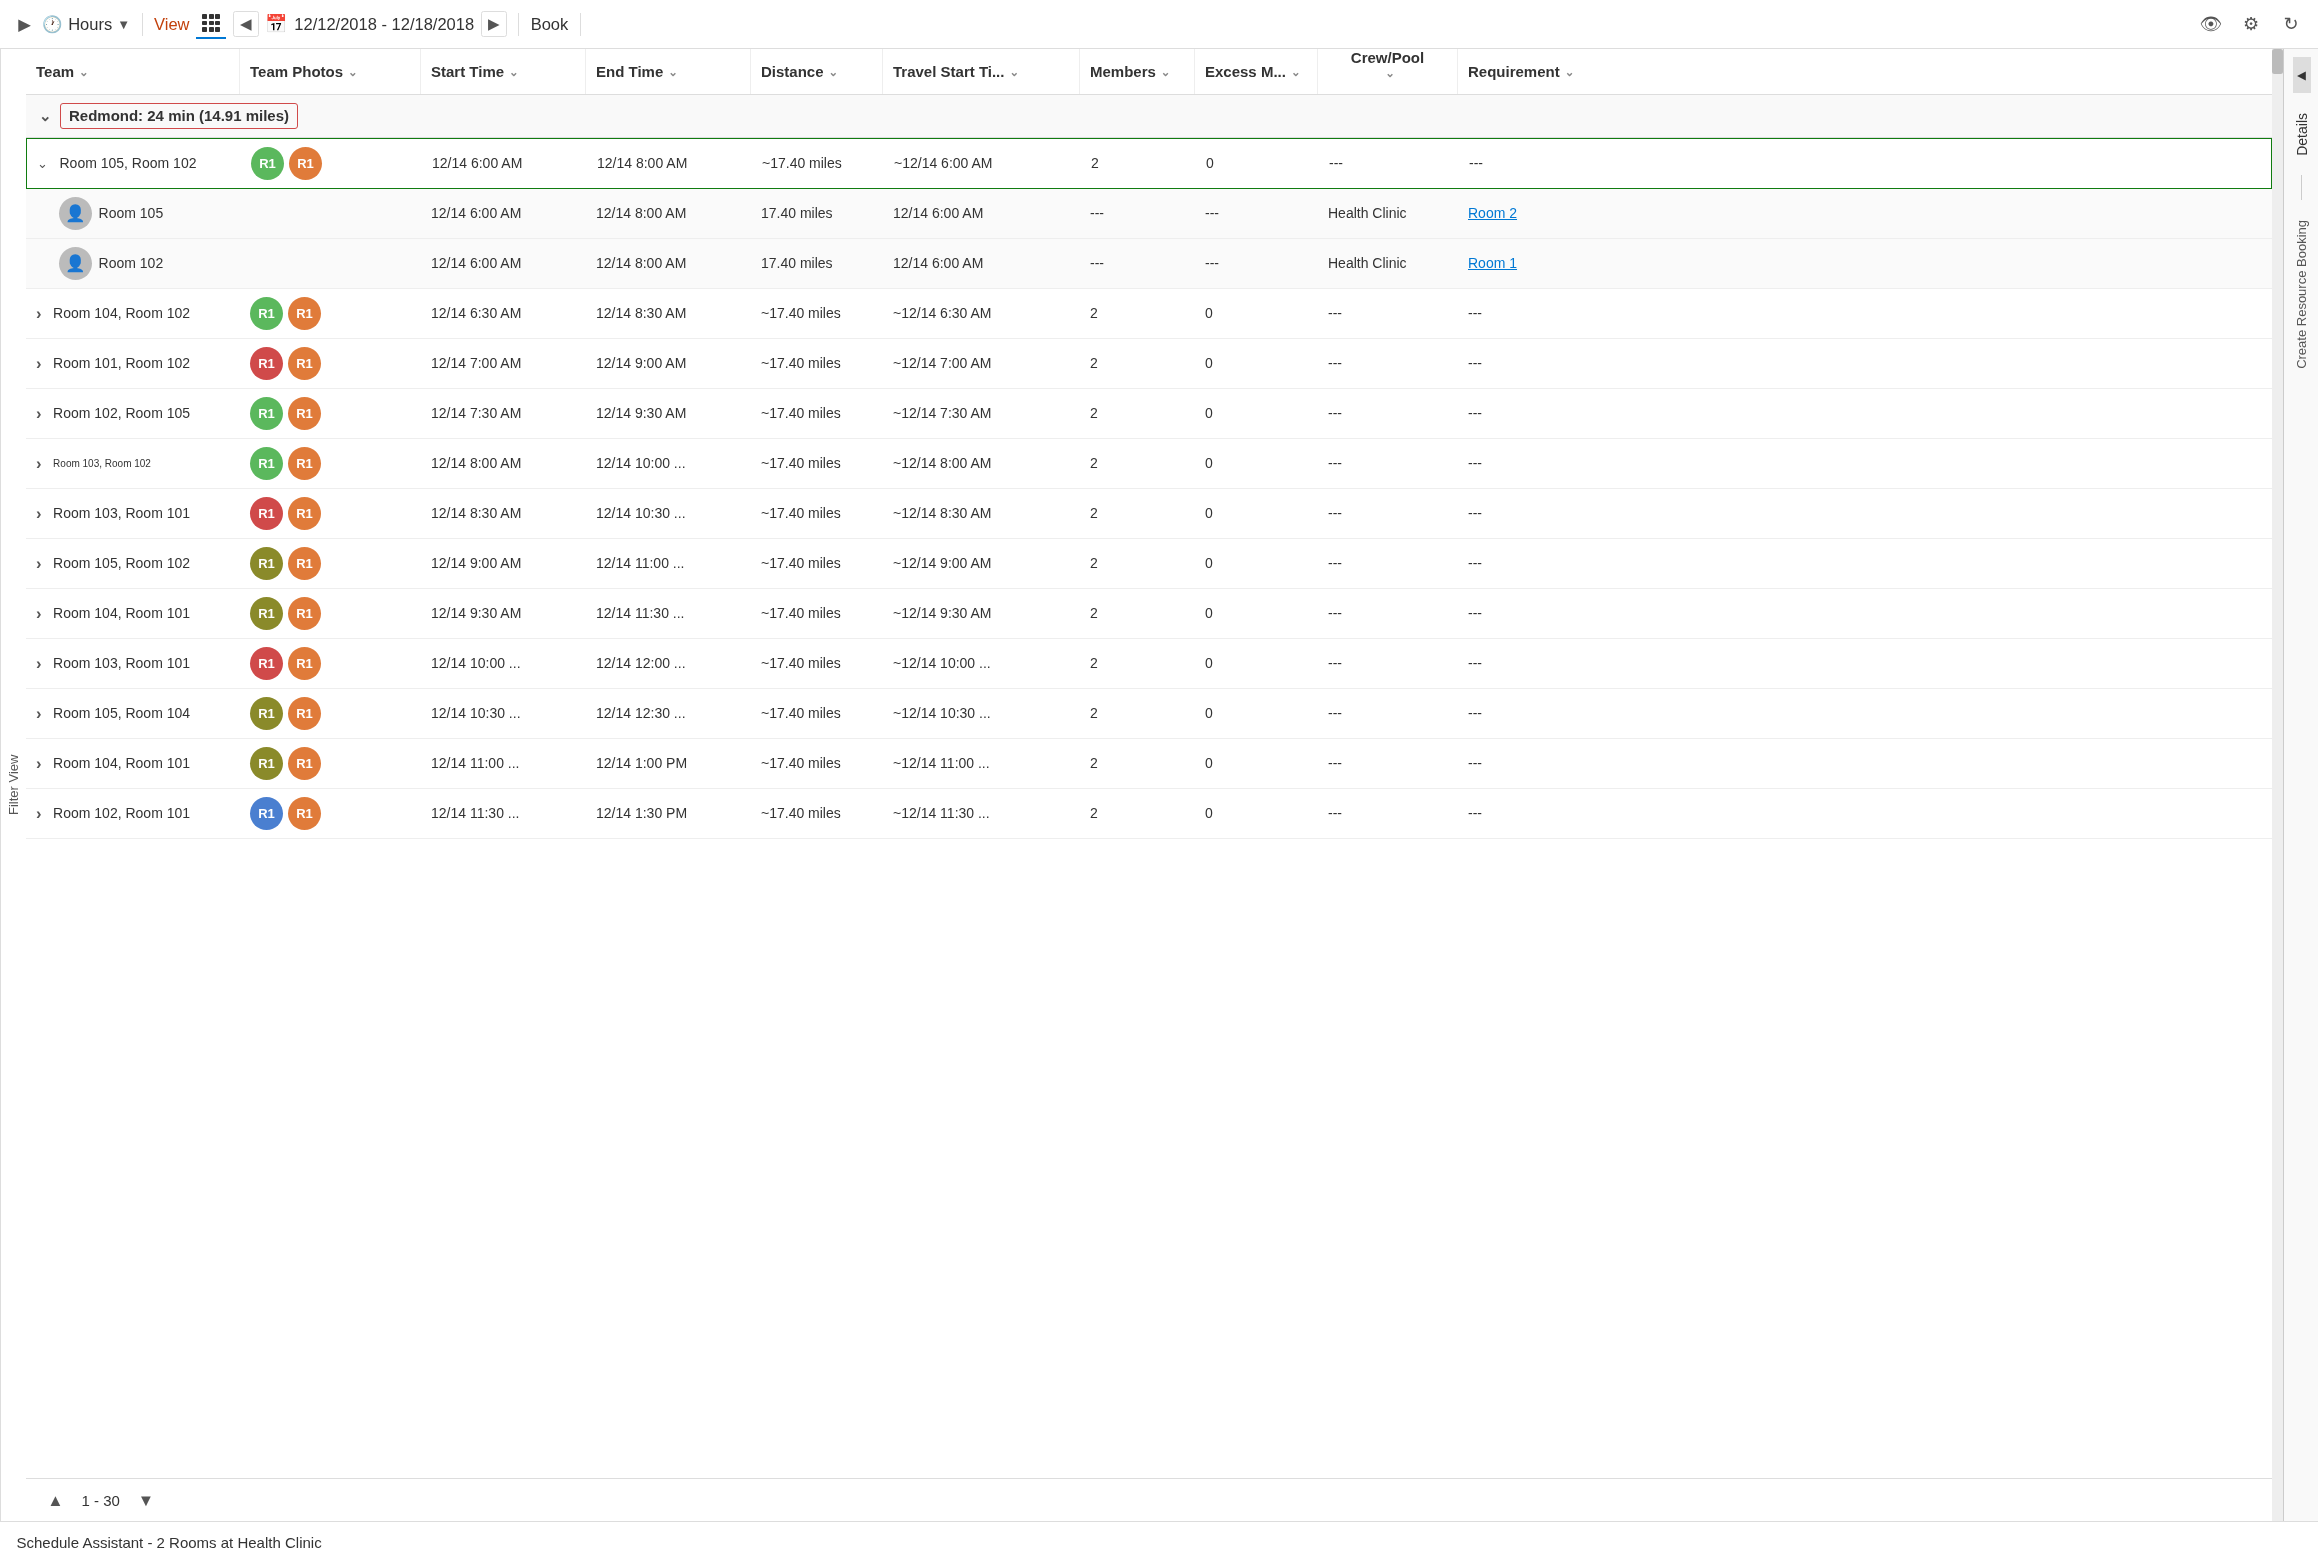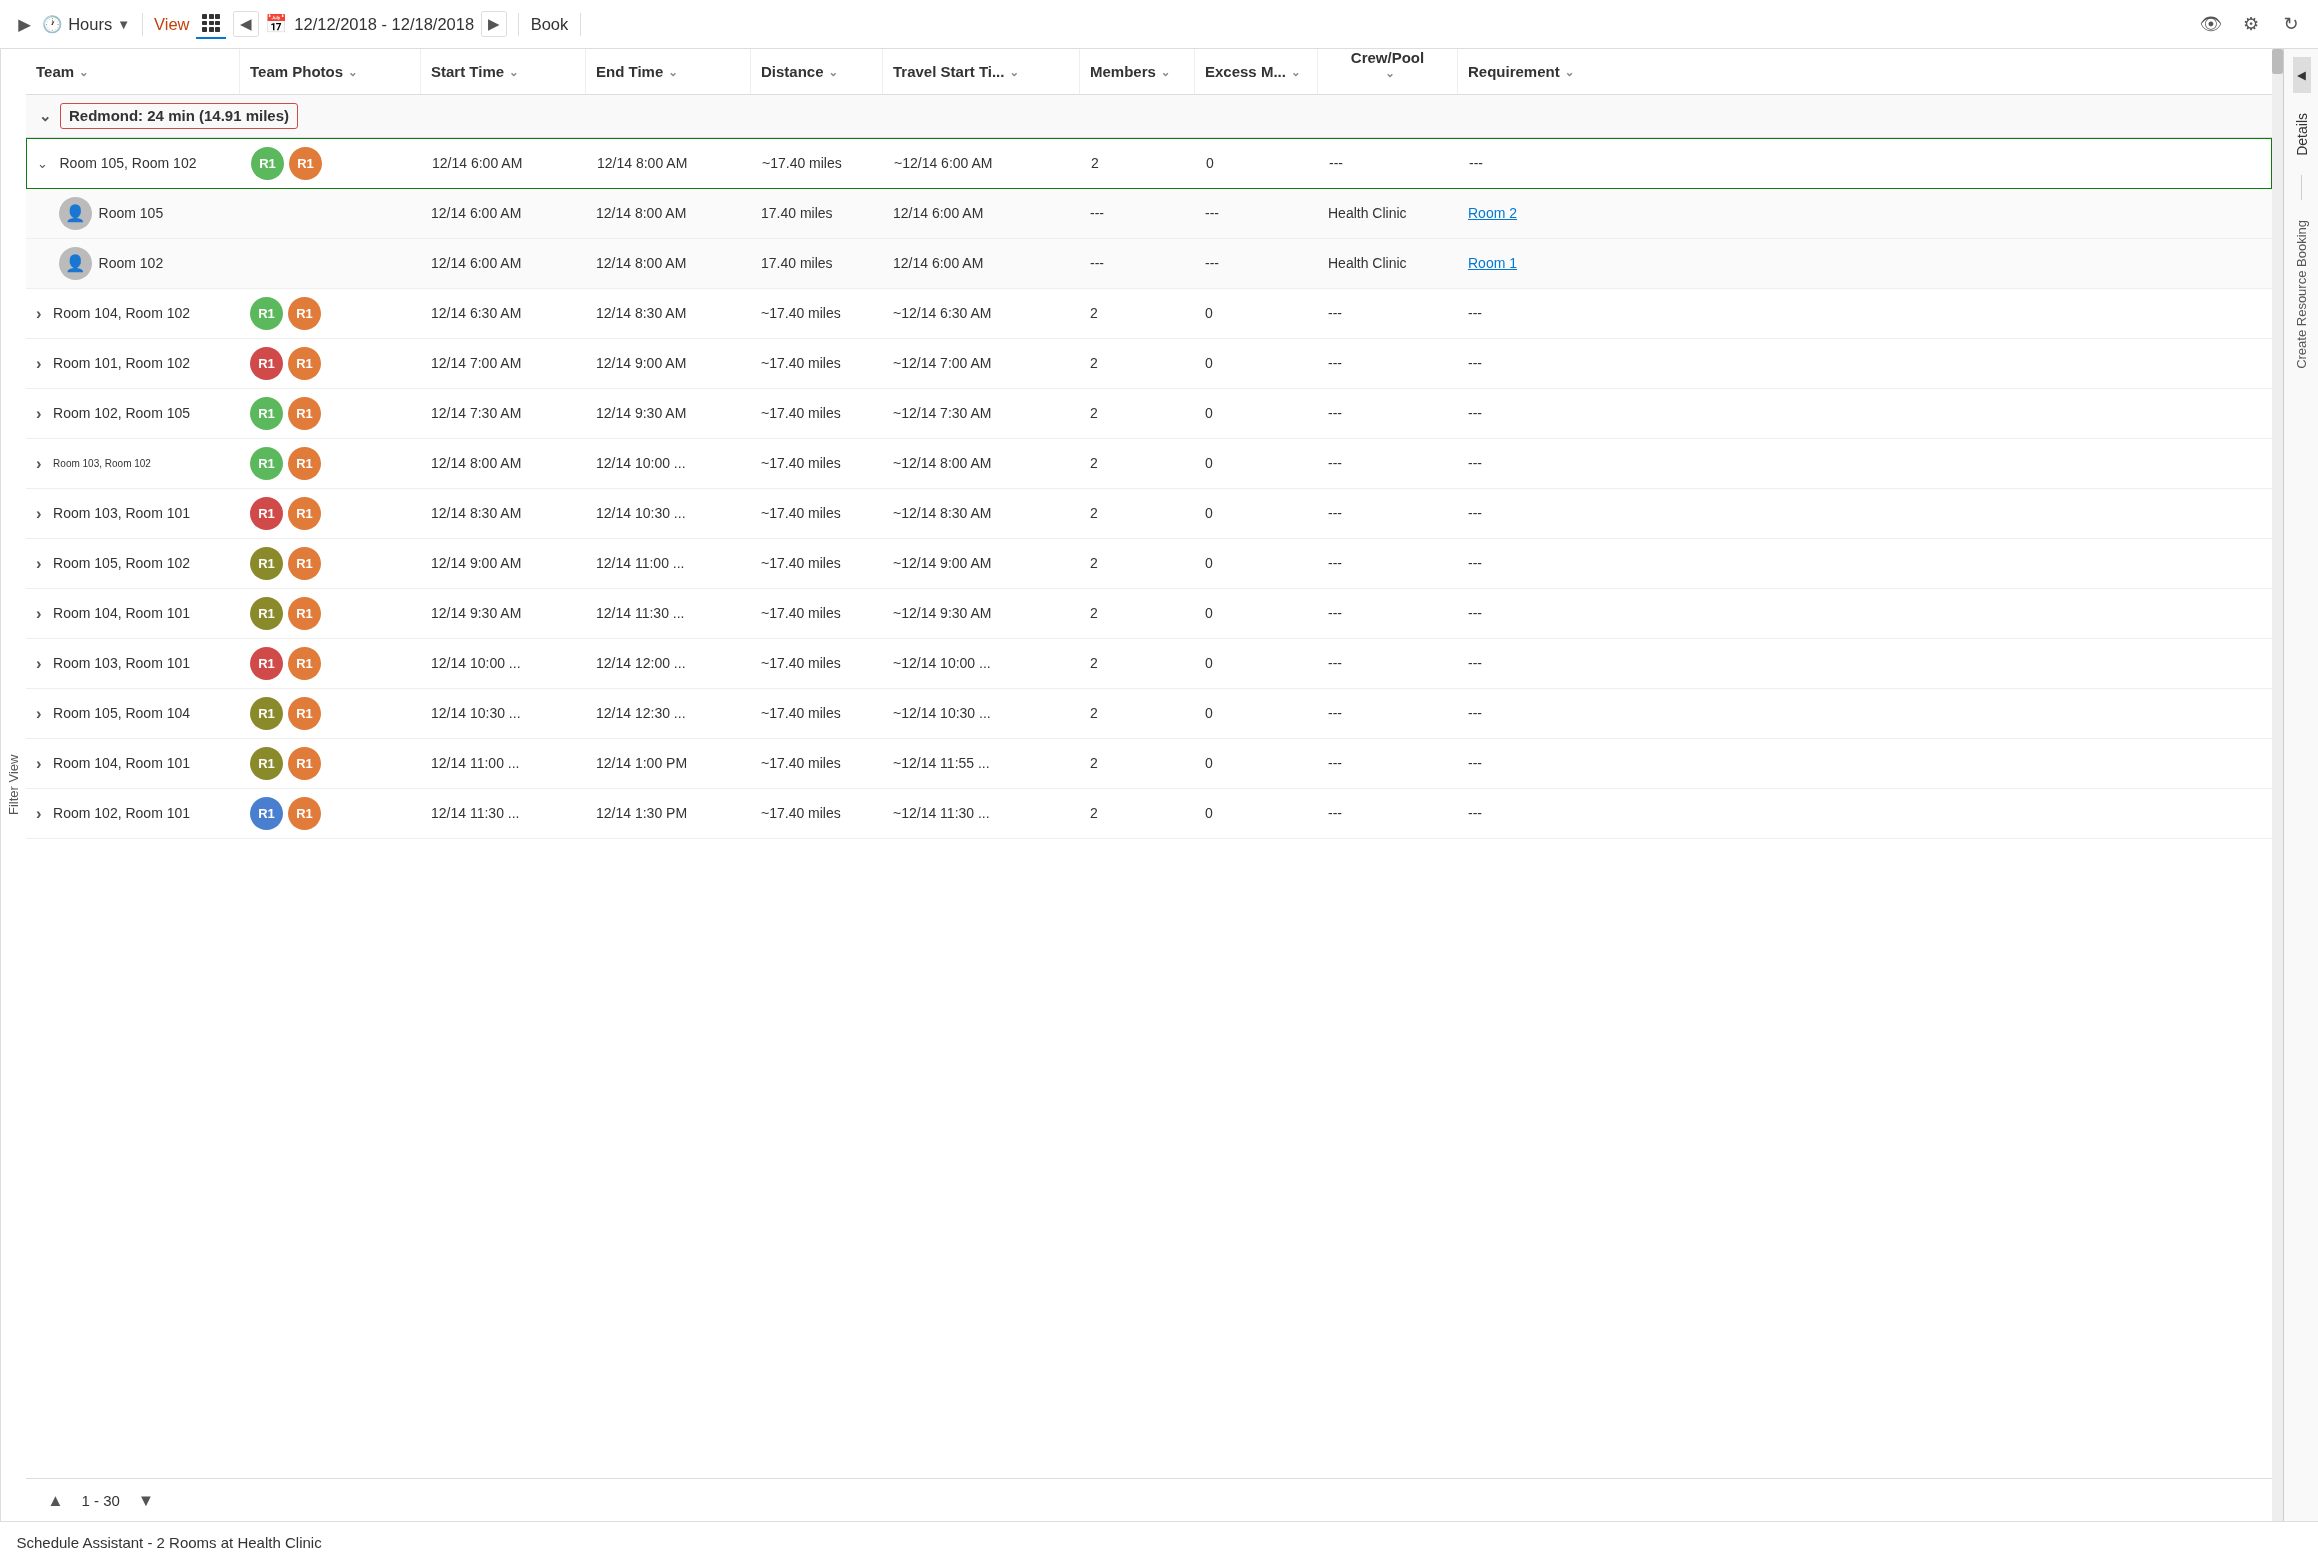--- a/index.html
+++ b/index.html
@@ -419,21 +419,21 @@
                 <span class="chevron-icon" style="font-size: 16.5px; font-weight: bold;">›</span>
                 <span style="font-size: 14px;">Room 104, Room 101</span>
               </div>
               <div class="cell cell-photos">
                 <div class="avatar-circle" style="background: rgb(138, 138, 42);">R1</div>
                 <div class="avatar-circle" style="background: rgb(224, 123, 58);">R1</div>
               </div>
               <div class="cell cell-start">12/14 11:00 ...</div>
               <div class="cell cell-end">12/14 1:00 PM</div>
               <div class="cell cell-distance">~17.40 miles</div>
-              <div class="cell cell-travel">~12/14 11:55 ...</div>
+              <div class="cell cell-travel">~12/14 11:00 ...</div>
               <div class="cell cell-members">2</div>
               <div class="cell cell-excess">0</div>
               <div class="cell cell-crew">---</div>
               <div class="cell cell-requirement">---</div>
             </div>
             <div class="data-row">
               <div class="cell cell-team">
                 <span class="chevron-icon" style="font-size: 16.5px; font-weight: bold;">›</span>
                 <span style="font-size: 14px;">Room 102, Room 101</span>
               </div>

